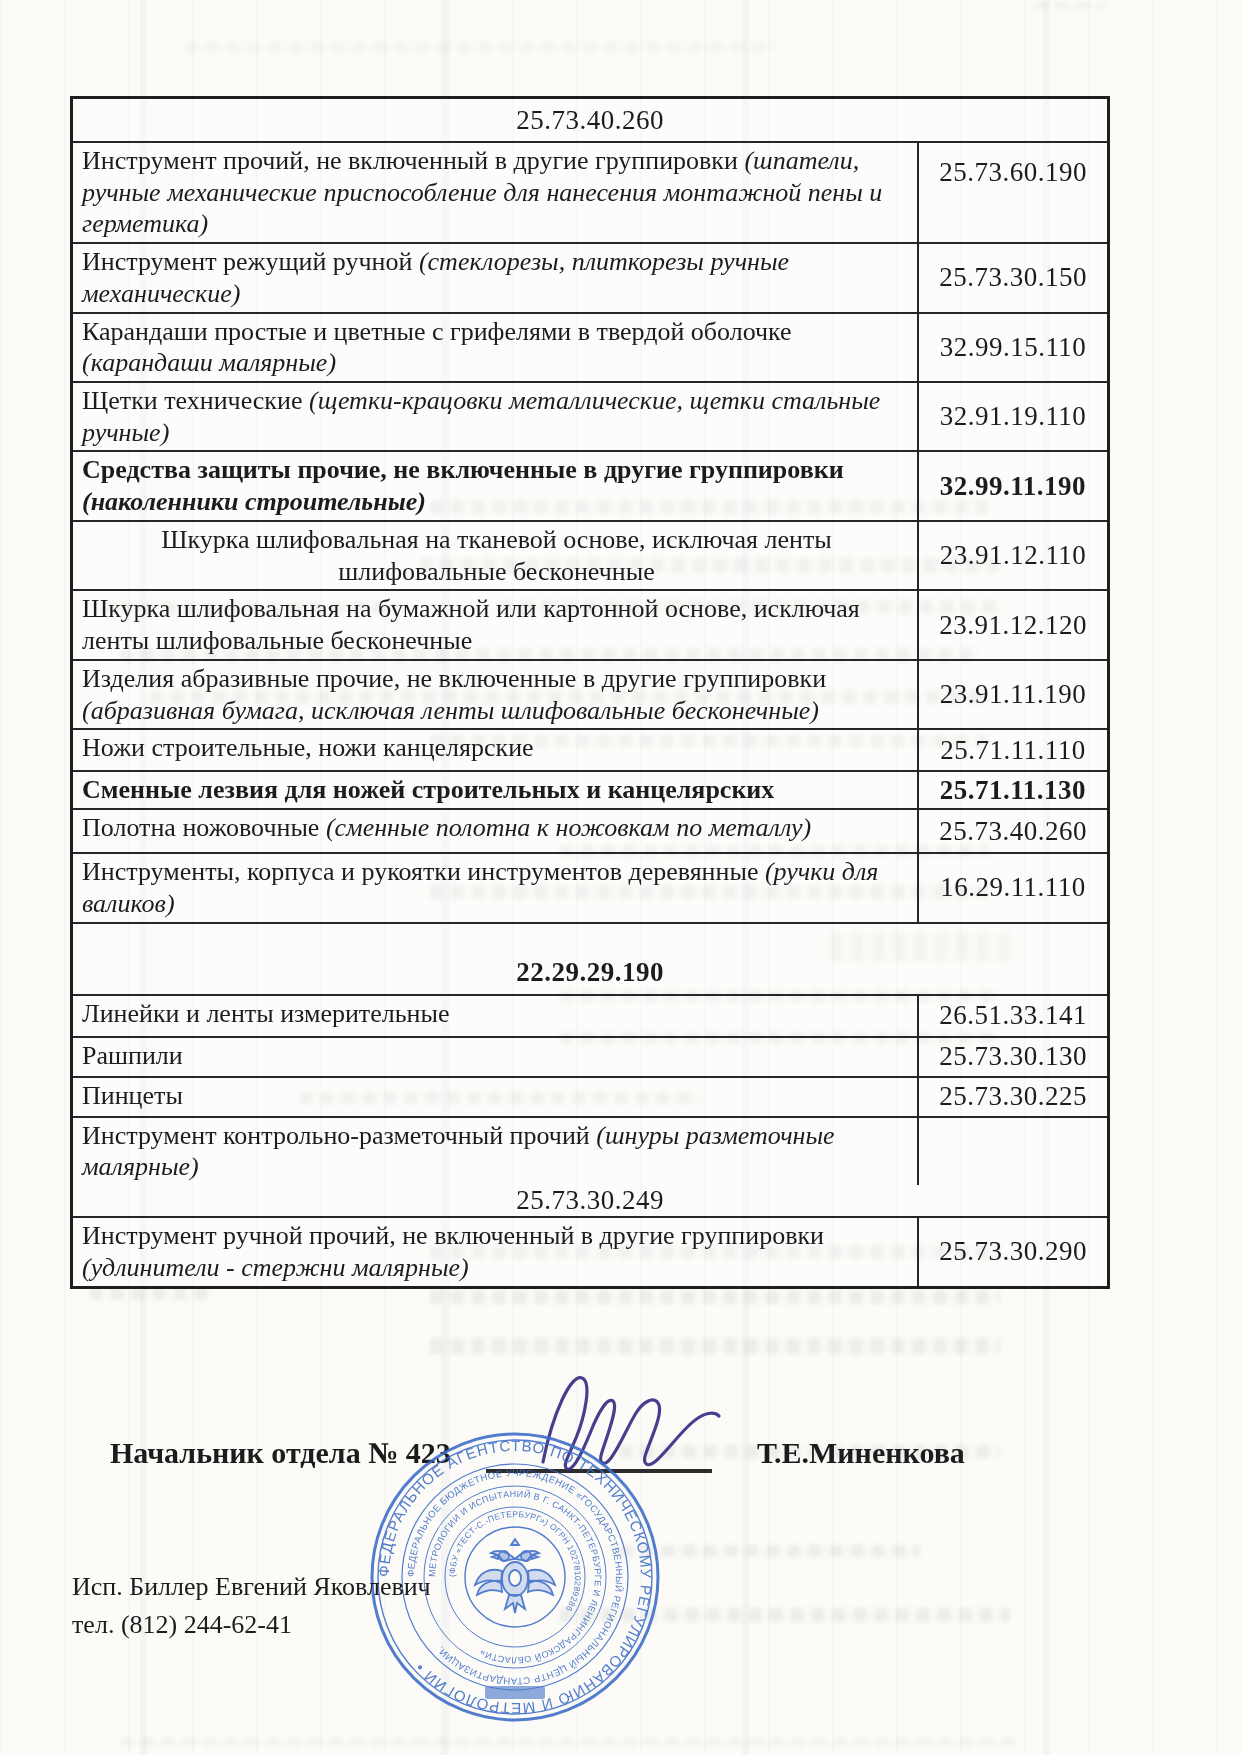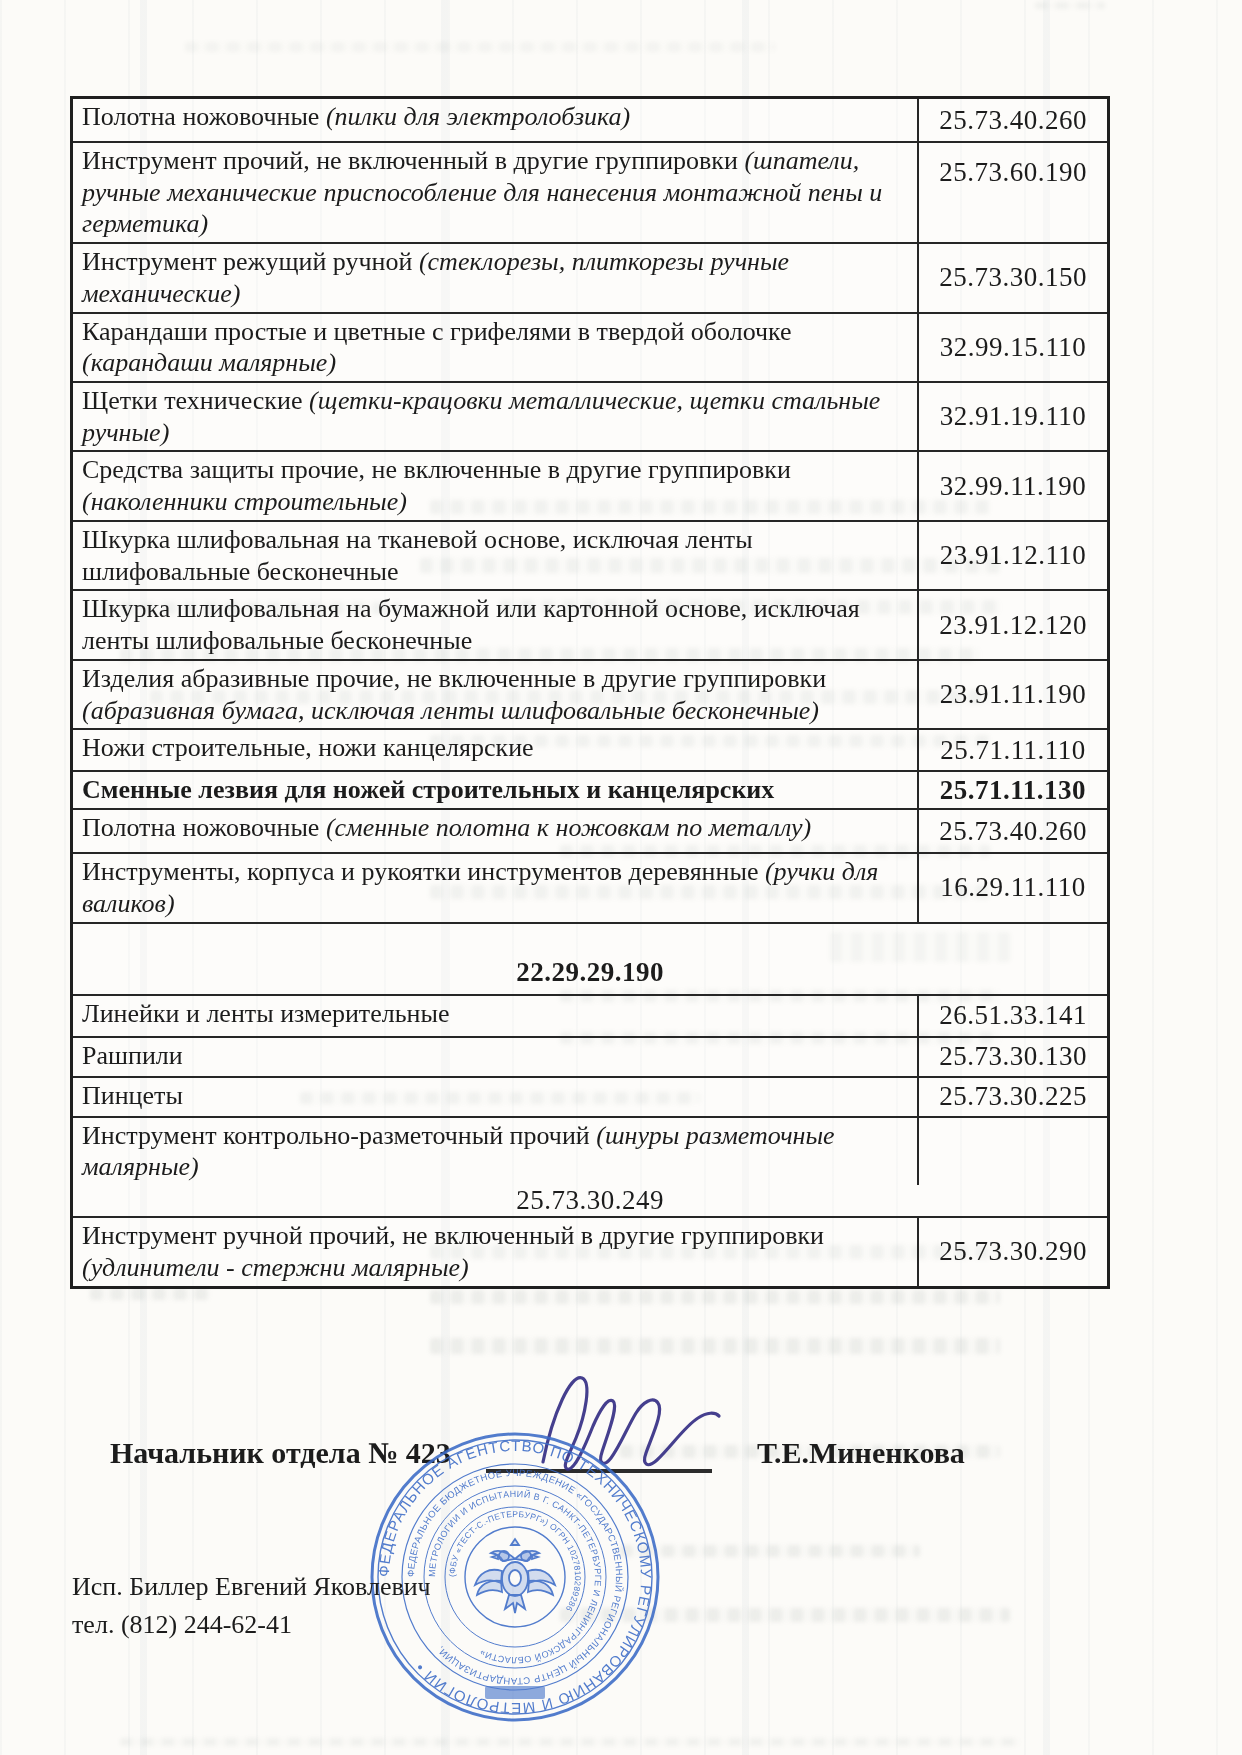--- a/index.html
+++ b/index.html
@@ -77,44 +77,43 @@
   <div class="sm" style="left:90px;top:1288px;width:120px;height:12px;"></div>
   <div class="sm" style="left:430px;top:1290px;width:570px;height:14px;"></div>
   <div class="sm" style="left:430px;top:1338px;width:570px;height:16px;"></div>
   <div class="sm" style="left:620px;top:1445px;width:380px;height:13px;"></div>
   <div class="sm" style="left:620px;top:1545px;width:300px;height:12px;"></div>
   <div class="sm" style="left:560px;top:1608px;width:450px;height:14px;"></div>
   <div class="sm" style="left:120px;top:1738px;width:900px;height:8px;opacity:.4;"></div>
 
   <div class="okpd-table" id="okpd-table">
       <div class="t-row" style="min-height: 42px;">
-        <div class="t-desc"><span>Полотна ножовочные </span><span class="t-note">(пилки для электролобзика)</span></div>
         <div class="t-code">25.73.40.260</div>
       </div>
       <div class="t-row" style="min-height: 90px;">
         <div class="t-desc"><span>Инструмент прочий, не включенный в другие группировки </span><span class="t-note">(шпатели, ручные механические приспособление для нанесения монтажной пены и герметика)</span></div>
         <div class="t-code high">25.73.60.190</div>
       </div>
       <div class="t-row" style="min-height: 66px;">
         <div class="t-desc"><span>Инструмент режущий ручной </span><span class="t-note">(стеклорезы, плиткорезы ручные механические)</span></div>
         <div class="t-code">25.73.30.150</div>
       </div>
       <div class="t-row" style="min-height: 64px;">
         <div class="t-desc"><span>Карандаши простые и цветные с грифелями в твердой оболочке </span><span class="t-note">(карандаши малярные)</span></div>
         <div class="t-code">32.99.15.110</div>
       </div>
       <div class="t-row" style="min-height: 62px;">
         <div class="t-desc"><span>Щетки технические </span><span class="t-note">(щетки-крацовки металлические, щетки стальные ручные)</span></div>
         <div class="t-code">32.91.19.110</div>
       </div>
-      <div class="t-row" style="min-height: 62px;">
+      <div class="t-row" style="min-height: 62px; font-weight: bold;">
         <div class="t-desc"><span>Средства защиты прочие, не включенные в другие группировки </span><span class="t-note">(наколенники строительные)</span></div>
         <div class="t-code">32.99.11.190</div>
       </div>
-      <div class="t-row" style="min-height: 58px;">
+      <div class="t-row" style="min-height: 58px; text-align: center;">
         <div class="t-desc"><span>Шкурка шлифовальная на тканевой основе, исключая ленты шлифовальные бесконечные</span></div>
         <div class="t-code">23.91.12.110</div>
       </div>
       <div class="t-row" style="min-height: 60px;">
         <div class="t-desc"><span>Шкурка шлифовальная на бумажной или картонной основе, исключая ленты шлифовальные бесконечные</span></div>
         <div class="t-code">23.91.12.120</div>
       </div>
       <div class="t-row" style="min-height: 62px;">
         <div class="t-desc"><span>Изделия абразивные прочие, не включенные в другие группировки </span><span class="t-note">(абразивная бумага, исключая ленты шлифовальные бесконечные)</span></div>
         <div class="t-code">23.91.11.190</div>

